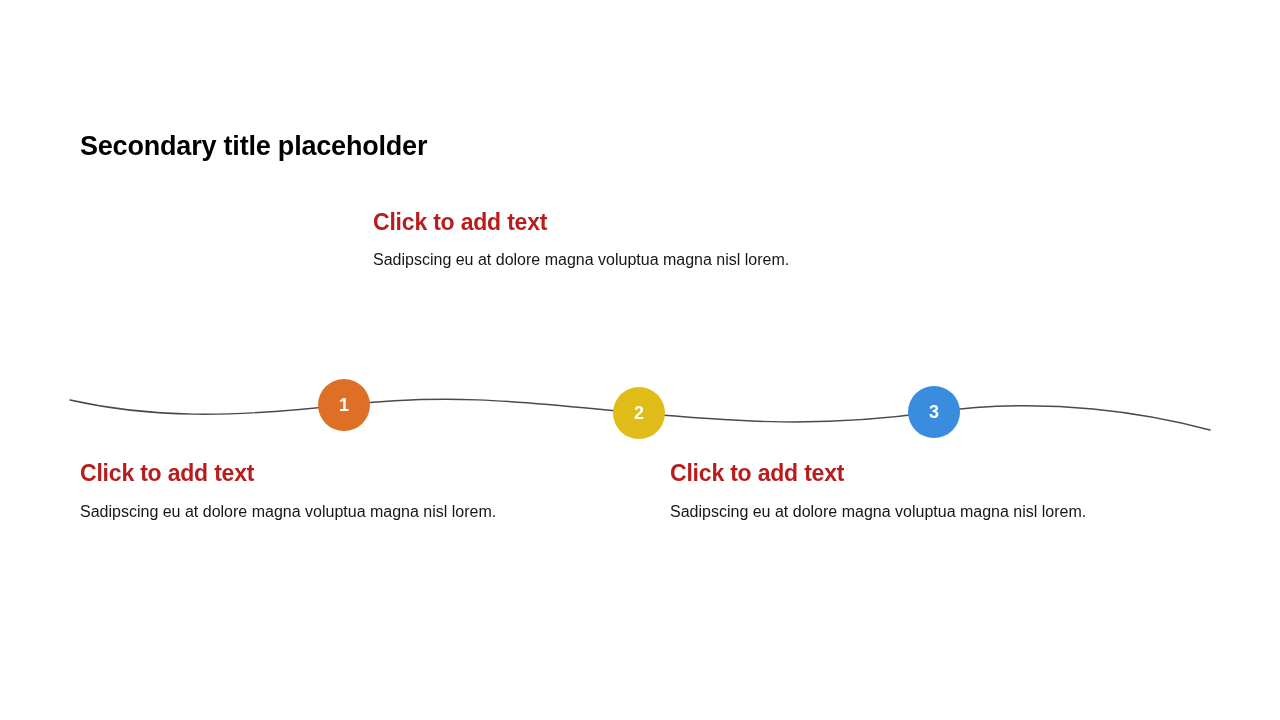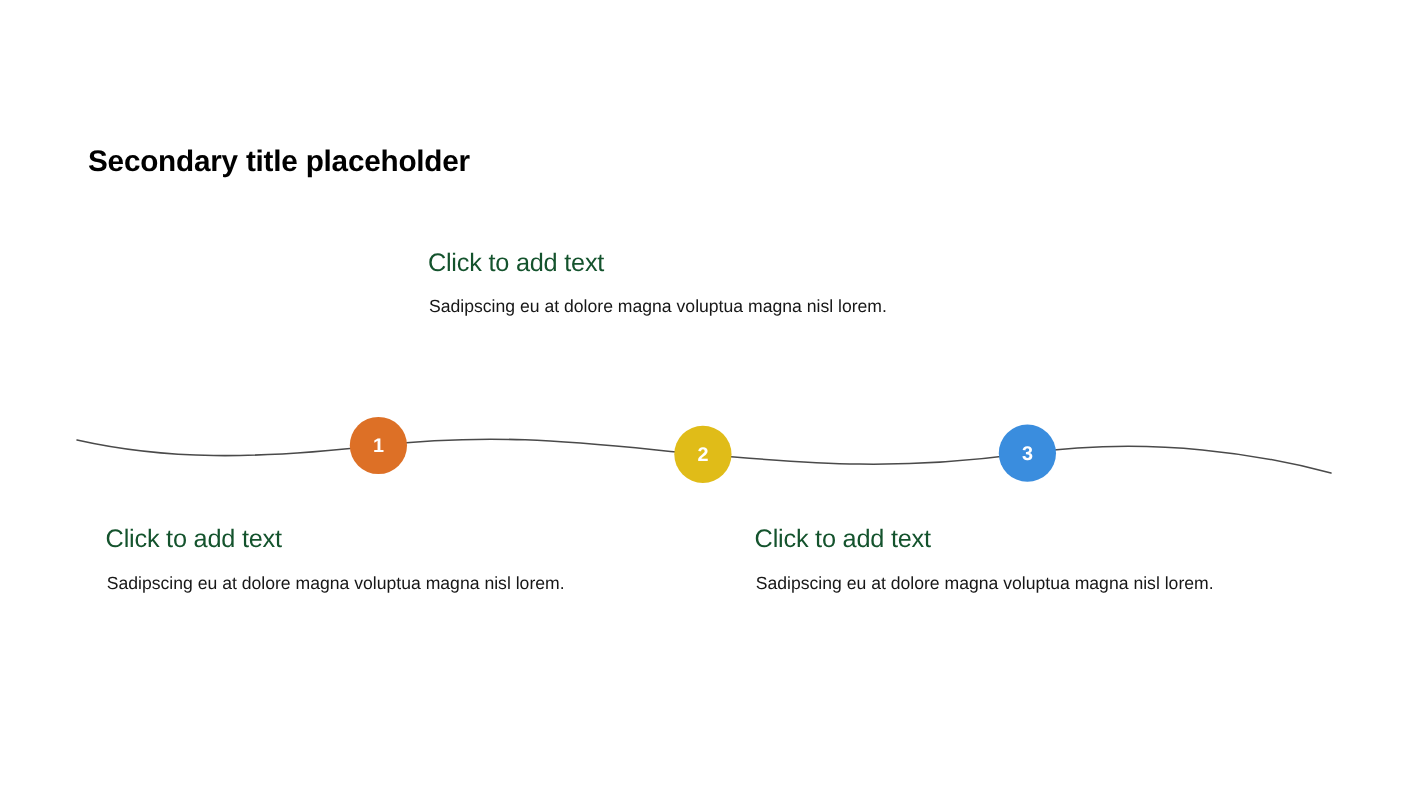--- a/index.html
+++ b/index.html
@@ -35,34 +35,34 @@
     color: #000000;
     white-space: nowrap;
   }
 
   
   .text-block {
     position: absolute;
   }
   .block-heading {
     font-size: 23px;
-    font-weight: normal;
+    font-weight: bold;
     line-height: 29px;
-    color: #14532d;
+    color: #b91c1c;
     letter-spacing: -0.2px;
     white-space: nowrap;
-    margin: 16px;
+    margin: 0;
   }
   .block-body {
     font-size: 16px;
     font-weight: normal;
     line-height: 22px;
     color: #171717;
     white-space: nowrap;
-    margin: 17px;
+    margin: 0;
   }
 
   #block-top {
     left: 373px;
     top: 208px;
   }
   #block-top .block-body {
     margin-top: 12px;
   }
 

